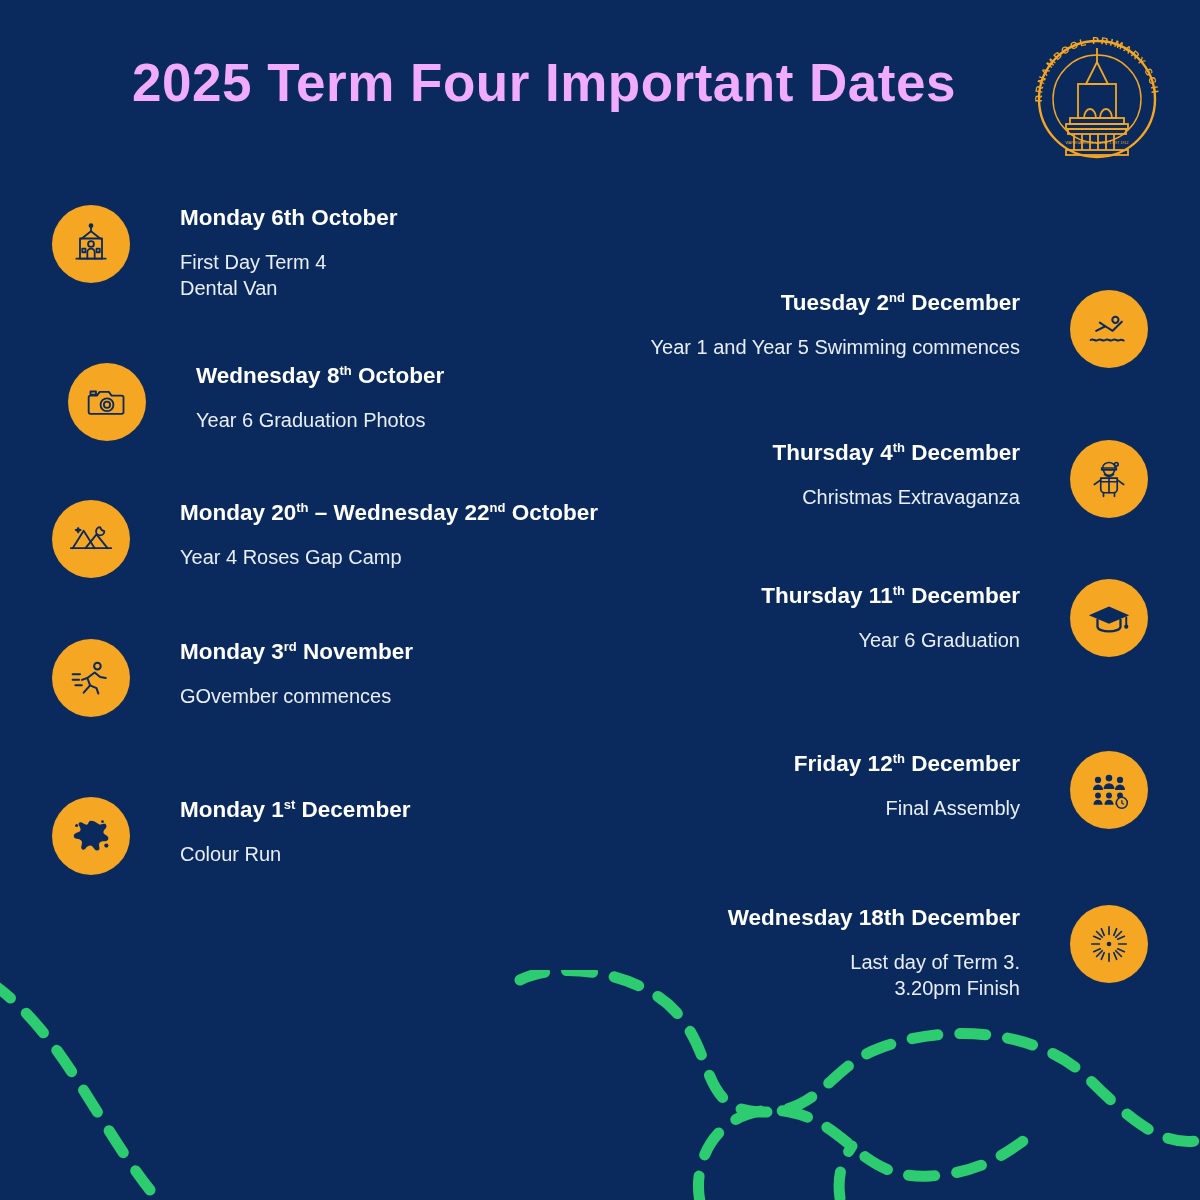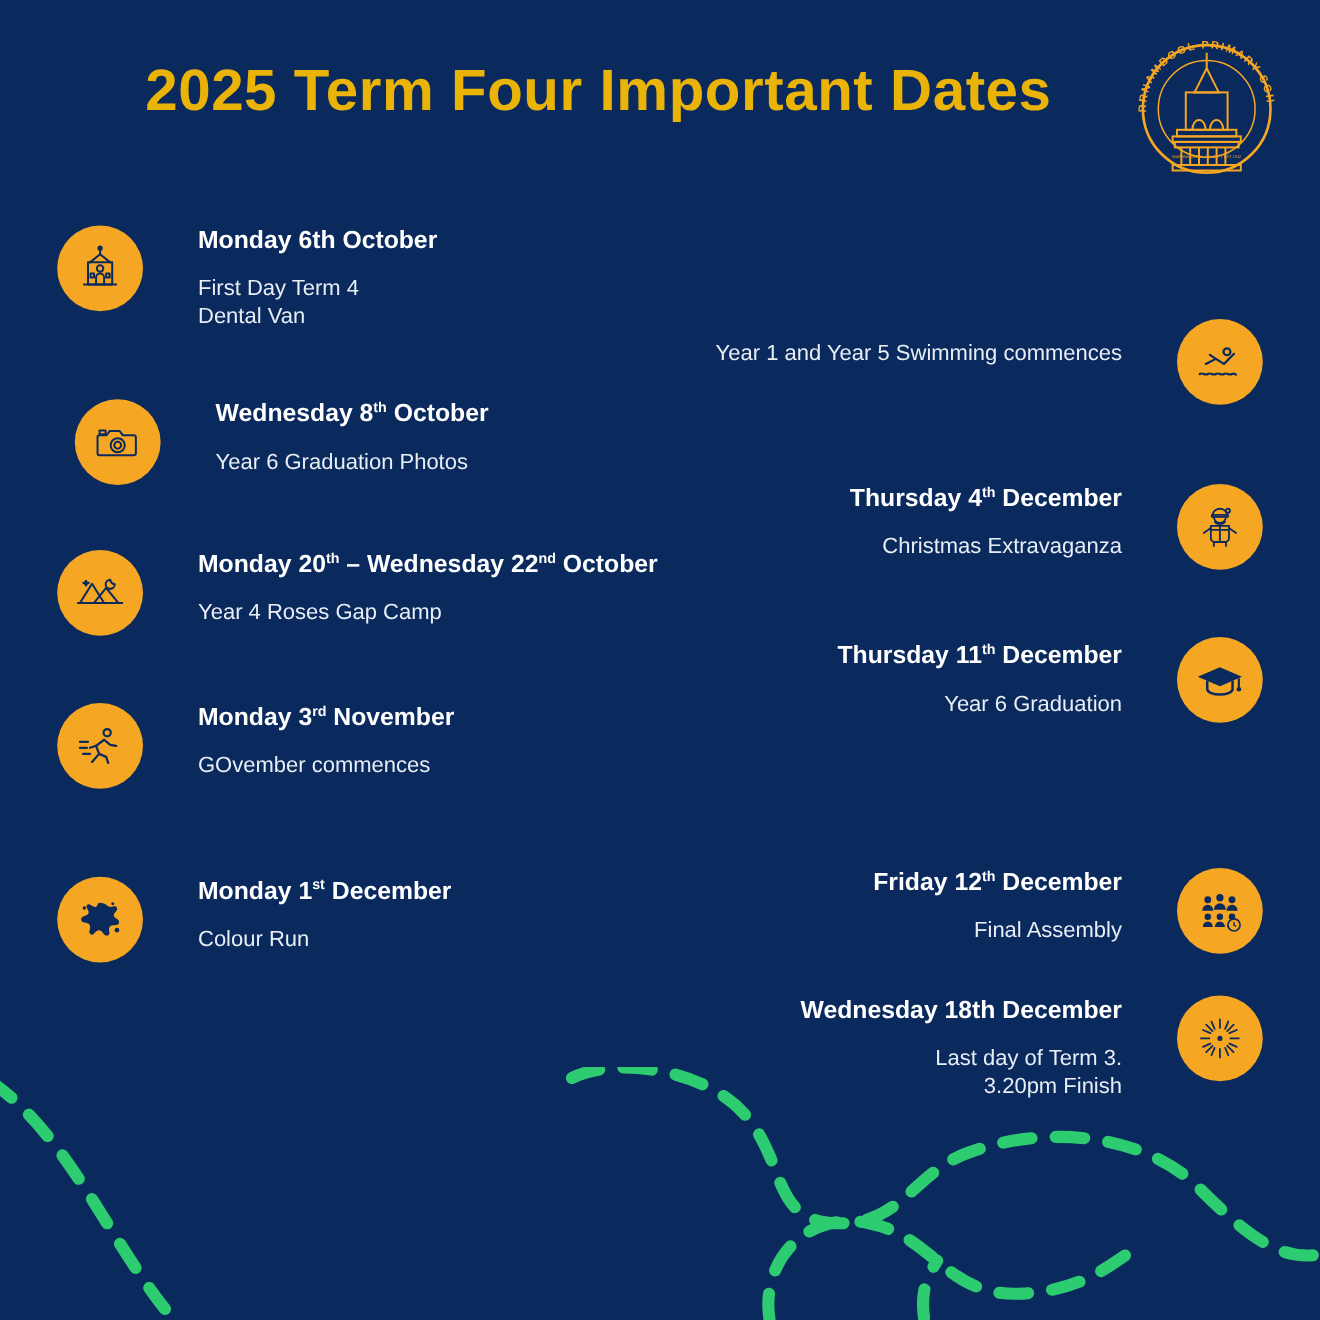--- a/index.html
+++ b/index.html
@@ -21,21 +21,21 @@
     overflow: hidden;
   }
 
   
   .title {
     position: absolute;
     left: 132px;
     top: 52px;
     font-size: 53px;
     font-weight: bold;
-    color: #eab308;
+    color: #f0abfc;
     letter-spacing: 0.5px;
     white-space: nowrap;
   }
 
   
   .logo {
     position: absolute;
     right: 28px;
     top: 24px;
     width: 150px;
@@ -220,20 +220,23 @@
     <div class="text-wrap">
       <div class="date-line">
         <span>Monday 1</span><sup>st</sup><span> December</span>
       </div>
       <div class="desc-line">Colour Run</div>
     </div>
   </div>
 
   <div class="entry right" style="right:52px; top:290px;">
     <div class="text-wrap">
+      <div class="date-line">
+        <span>Tuesday 2</span><sup>nd</sup><span> December</span>
+      </div>
       <div class="desc-line">Year 1 and Year 5 Swimming commences</div>
     </div>
     <div class="icon-wrap">
       <svg viewBox="0 0 48 48" width="44" height="44" fill="none" stroke="#0a2a5e" stroke-width="2.2" stroke-linecap="round" stroke-linejoin="round">
         <circle cx="31" cy="14" r="3.4"></circle>
         <path d="M10 26 l10-5 l8 5 l10-10"></path>
         <path d="M20 21 l-6-4"></path>
         <path d="M4 36 c3-2 5 2 8 0 c3-2 5 2 8 0 c3-2 5 2 8 0 c3-2 5 2 8 0 c2-1 3 0 4 0.6"></path>
       </svg>
     </div>
@@ -272,21 +275,21 @@
     <div class="icon-wrap">
       <svg viewBox="0 0 48 48" width="46" height="46">
         <path d="M24 12 L45 21 L24 30 L3 21 Z" fill="#0a2a5e"></path>
         <path d="M12 25 v8 c0 3 6 5 12 5 s12-2 12-5 v-8" fill="none" stroke="#0a2a5e" stroke-width="2.4"></path>
         <path d="M42 22.5 v9" fill="none" stroke="#0a2a5e" stroke-width="2"></path>
         <circle cx="42" cy="33" r="2.2" fill="#0a2a5e"></circle>
       </svg>
     </div>
   </div>
 
-  <div class="entry right" style="right:52px; top:789px;">
+  <div class="entry right" style="right:52px; top:751px;">
     <div class="text-wrap">
       <div class="date-line">
         <span>Friday 12</span><sup>th</sup><span> December</span>
       </div>
       <div class="desc-line">Final Assembly</div>
     </div>
     <div class="icon-wrap">
       <svg viewBox="0 0 48 48" width="44" height="44" fill="#0a2a5e">
         <g>
           <circle cx="12" cy="13" r="3.4"></circle>

